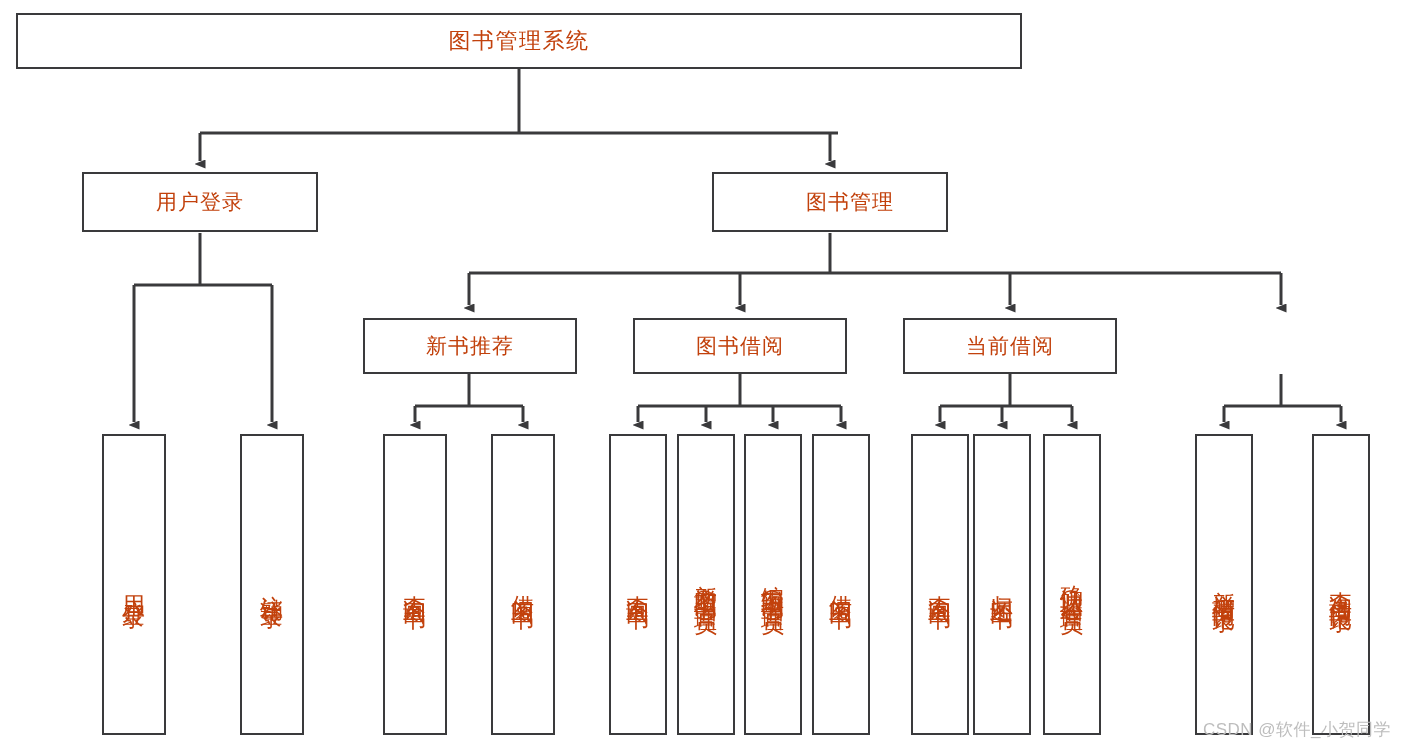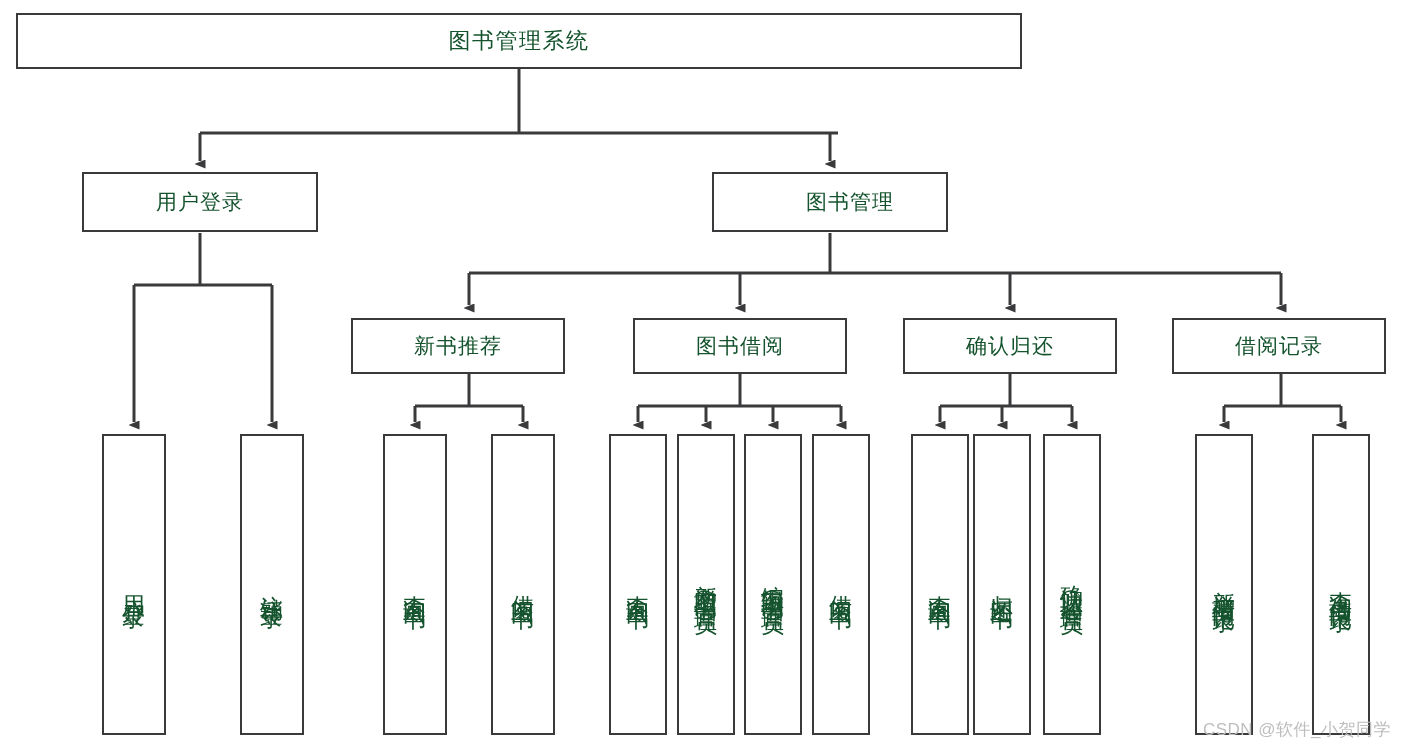--- a/index.html
+++ b/index.html
@@ -28,21 +28,21 @@
     position: absolute;
     box-sizing: border-box;
     background: #ffffff;
     border: 2px solid #3a3a3c;
     display: flex;
     align-items: center;
     justify-content: center;
     z-index: 2;
   }
   .node .label {
-    color: #14532d;
+    color: #c2410c;
     line-height: 1.22;
     text-align: center;
     white-space: pre;
   }
   .node.horiz .label {
     font-size: 21px;
     letter-spacing: 1px;
   }
   .node.root .label {
     font-size: 22px;
@@ -130,31 +130,28 @@
     <span class="label">图书管理系统</span>
   </div>
 
   <div class="node horiz" style="left:82px; top:172px; width:236px; height:60px;">
     <span class="label">用户登录</span>
   </div>
   <div class="node horiz" style="left:712px; top:172px; width:236px; height:60px;padding-left:40px;">
     <span class="label">图书管理</span>
   </div>
 
-  <div class="node horiz" style="left:351px; top:318px; width:214px; height:56px;">
+  <div class="node horiz" style="left:363px; top:318px; width:214px; height:56px;">
     <span class="label">新书推荐</span>
   </div>
   <div class="node horiz" style="left:633px; top:318px; width:214px; height:56px;">
     <span class="label">图书借阅</span>
   </div>
   <div class="node horiz" style="left:903px; top:318px; width:214px; height:56px;">
-    <span class="label">确认归还</span>
-  </div>
-  <div class="node horiz" style="left:1172px; top:318px; width:214px; height:56px;">
-    <span class="label">借阅记录</span>
+    <span class="label">当前借阅</span>
   </div>
 
   <div class="node vert" style="left:102px; top:434px; width:64px; height:301px;">
     <span class="label">用户登录</span>
   </div>
   <div class="node vert" style="left:240px; top:434px; width:64px; height:301px;">
     <span class="label">注销登录</span>
   </div>
 
   <div class="node vert" style="left:383px; top:434px; width:64px; height:301px;">

